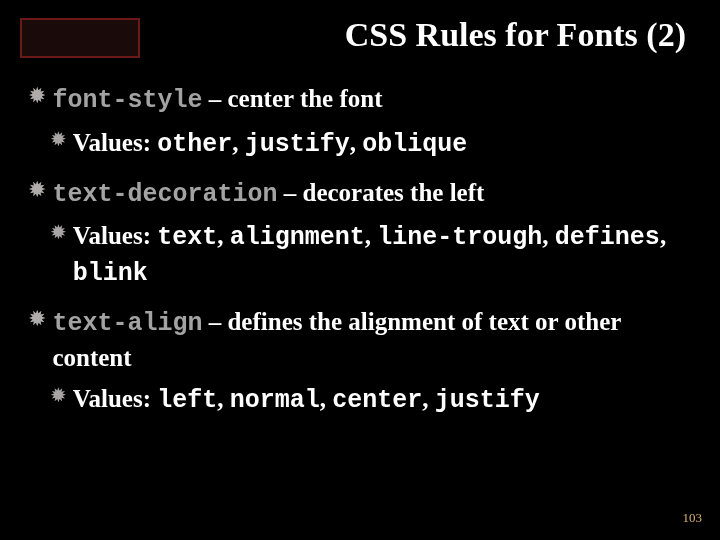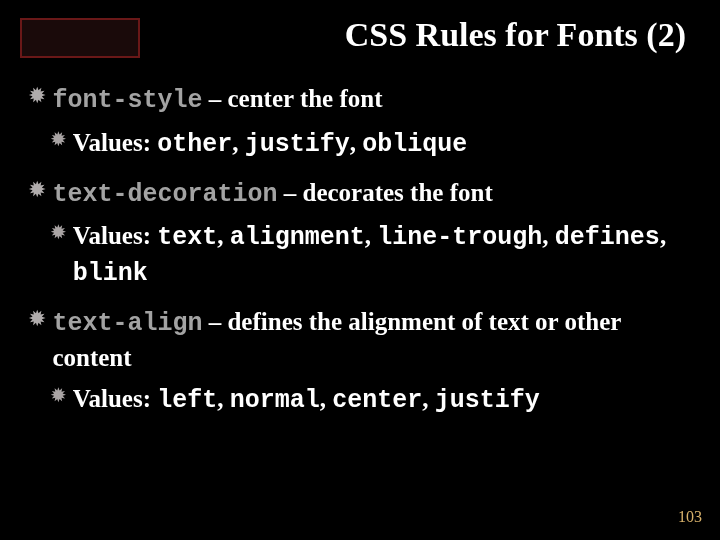--- a/index.html
+++ b/index.html
@@ -46,21 +46,21 @@
   }
   .l2 .bullet { font-size: 20px; color: #a9a4a4; }
   .code { font-family: Consolas, 'Courier New', monospace; font-weight: 700; }
   .accent { color: #a3a3a3; }
   .bold { font-weight: 700; }
   .txt { flex: 1 1 auto; }
   .pagenum {
     position: absolute;
     bottom: 14px;
     right: 18px;
-    font-size: 16px;
+    font-size: 13px;
     color: #d9b26b;
   }
 </style>
 </head>
 <body>
 
 <div class="slide">
   <div class="logo-box"></div>
   <h1 class="title">CSS Rules for Fonts (2)</h1>
 
@@ -80,21 +80,21 @@
         <span>Values: </span>
         <span class="code">other</span><span>, </span><span class="code">justify</span><span>, </span><span class="code">oblique</span>
       </span>
     </div>
 
     <div class="l1">
       <span class="bullet">✹</span>
       <span class="txt">
         <span class="code accent">text-decoration</span>
         <span class="bold"> – </span>
-        <span class="bold">decorates the font</span>
+        <span class="bold">decorates the left</span>
       </span>
     </div>
     <div class="l2">
       <span class="bullet">✹</span>
       <span class="txt bold">
         <span>Values: </span>
         <span class="code">text</span><span>, </span><span class="code">alignment</span><span>, </span><span class="code">line-trough</span><span>, </span><span class="code">defines</span><span>, </span><span class="code">blink</span>
       </span>
     </div>
 

